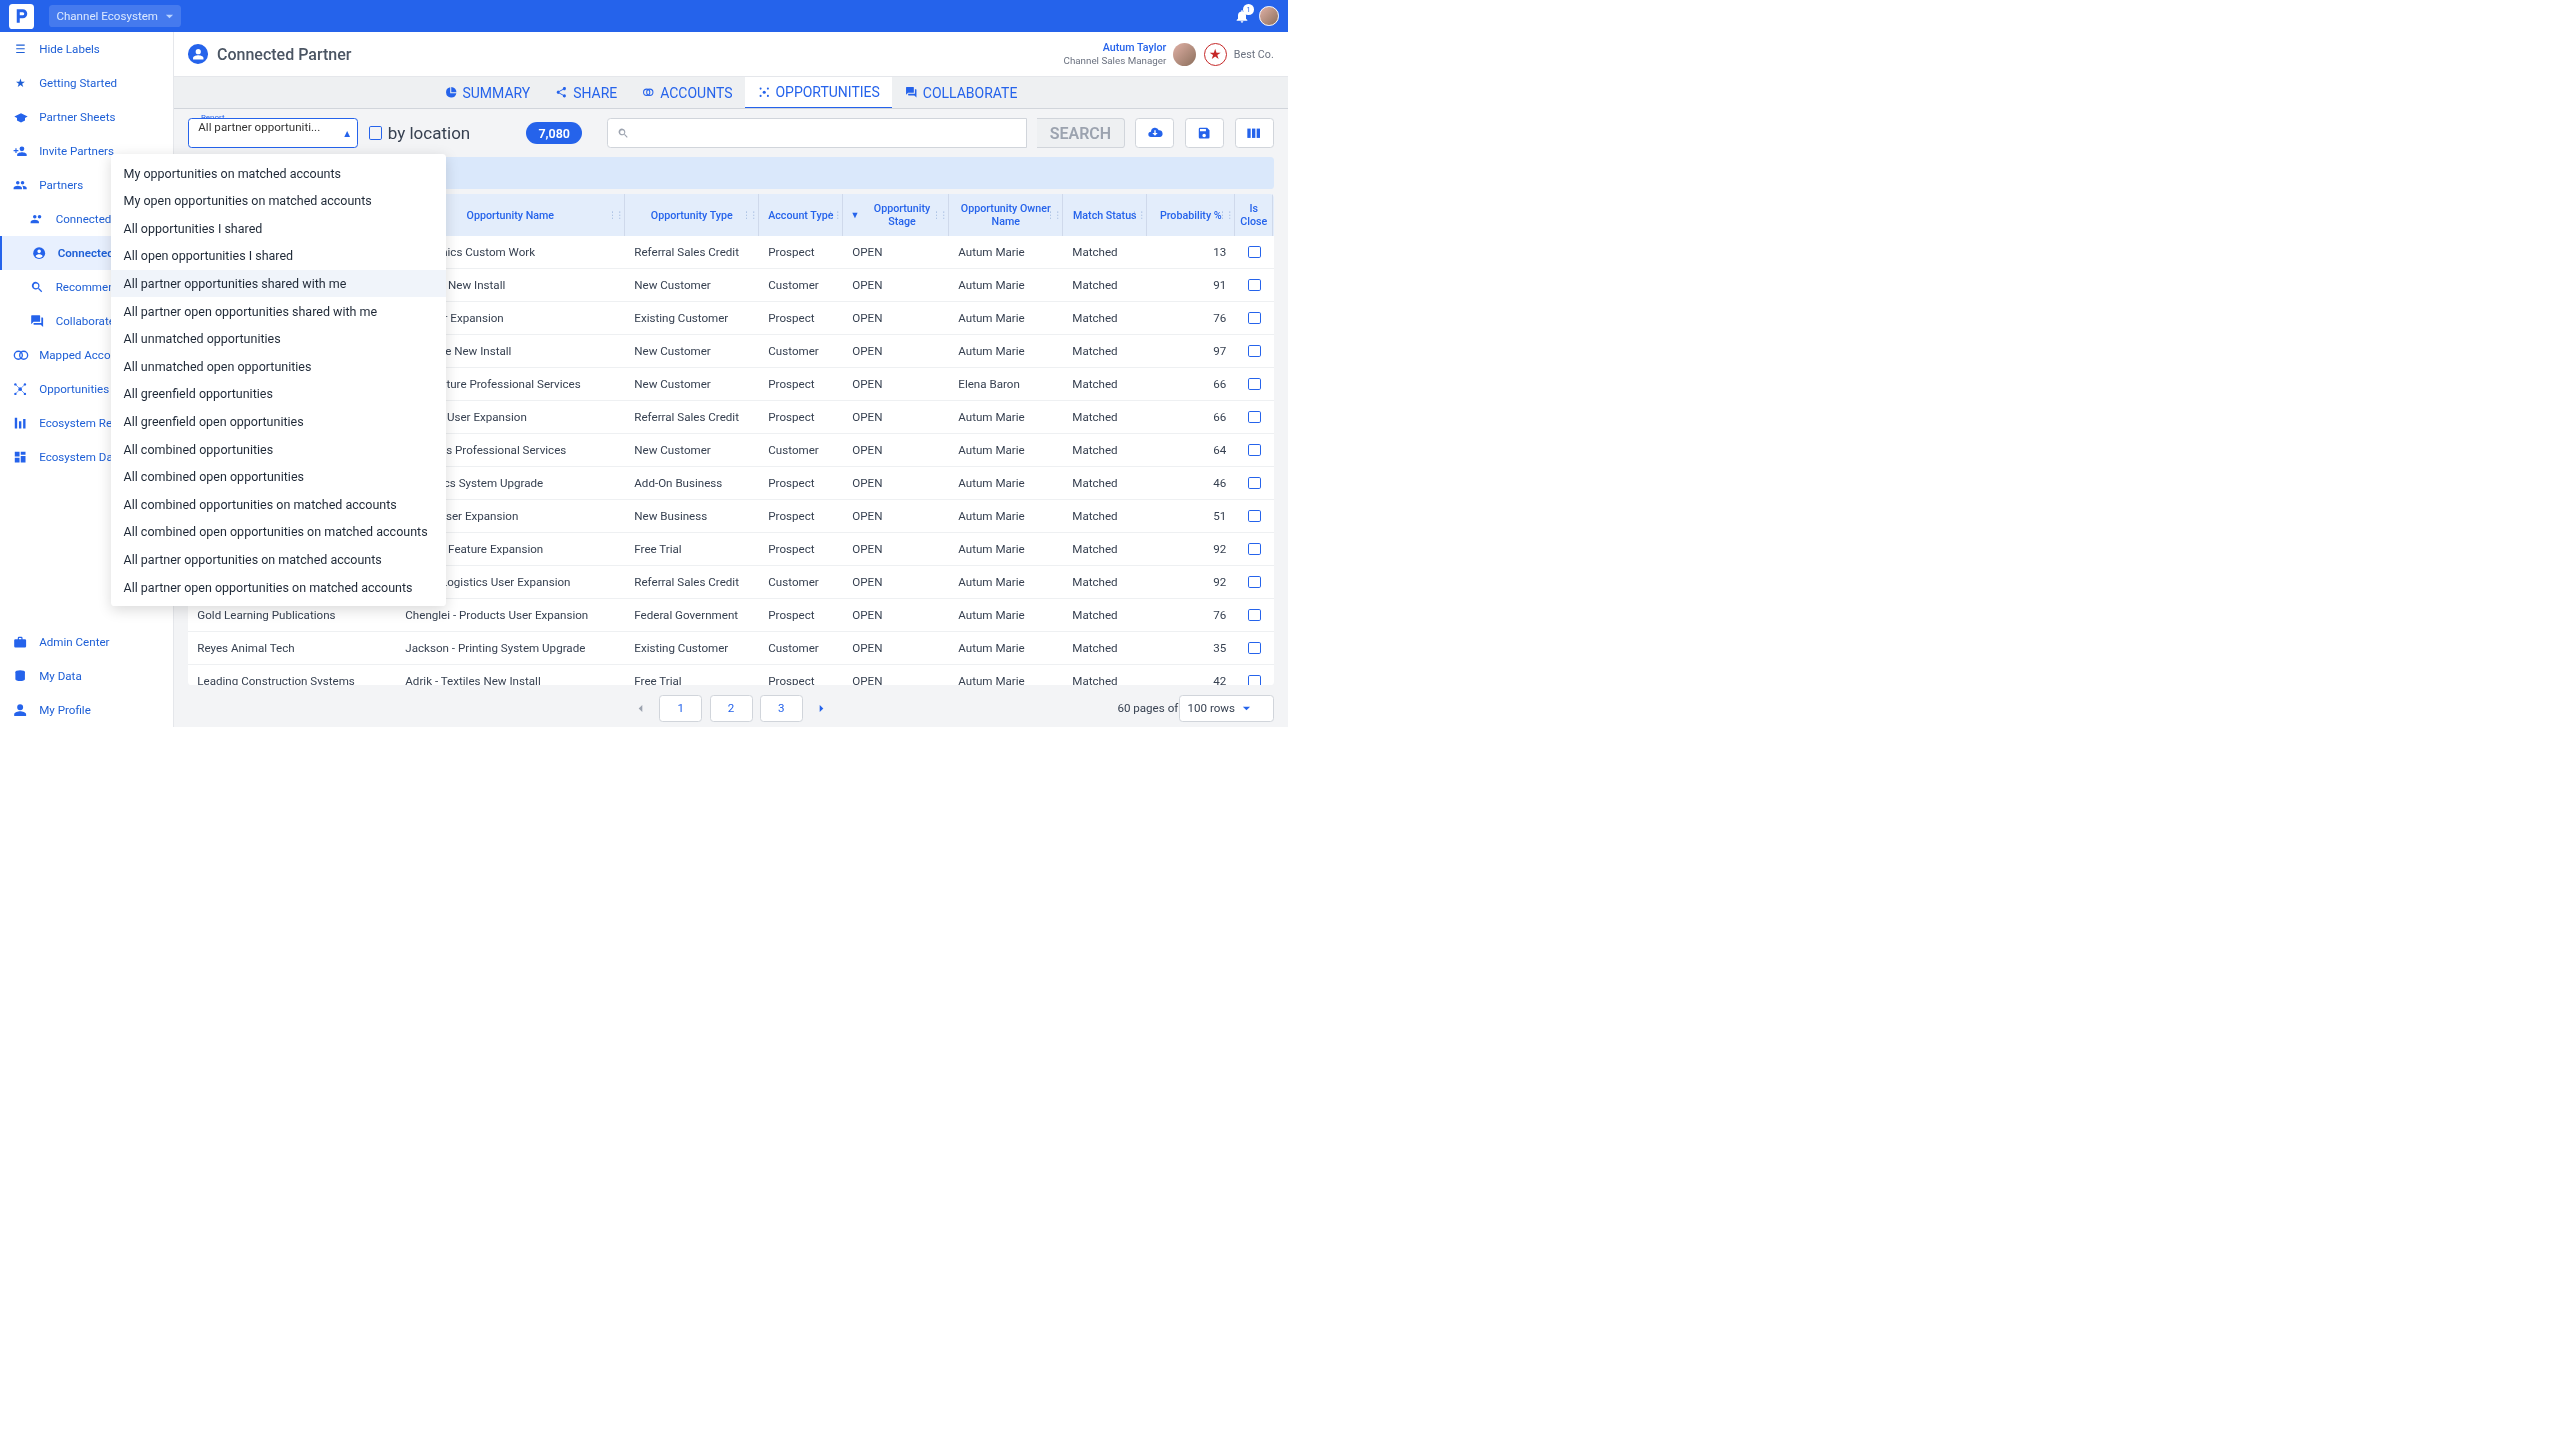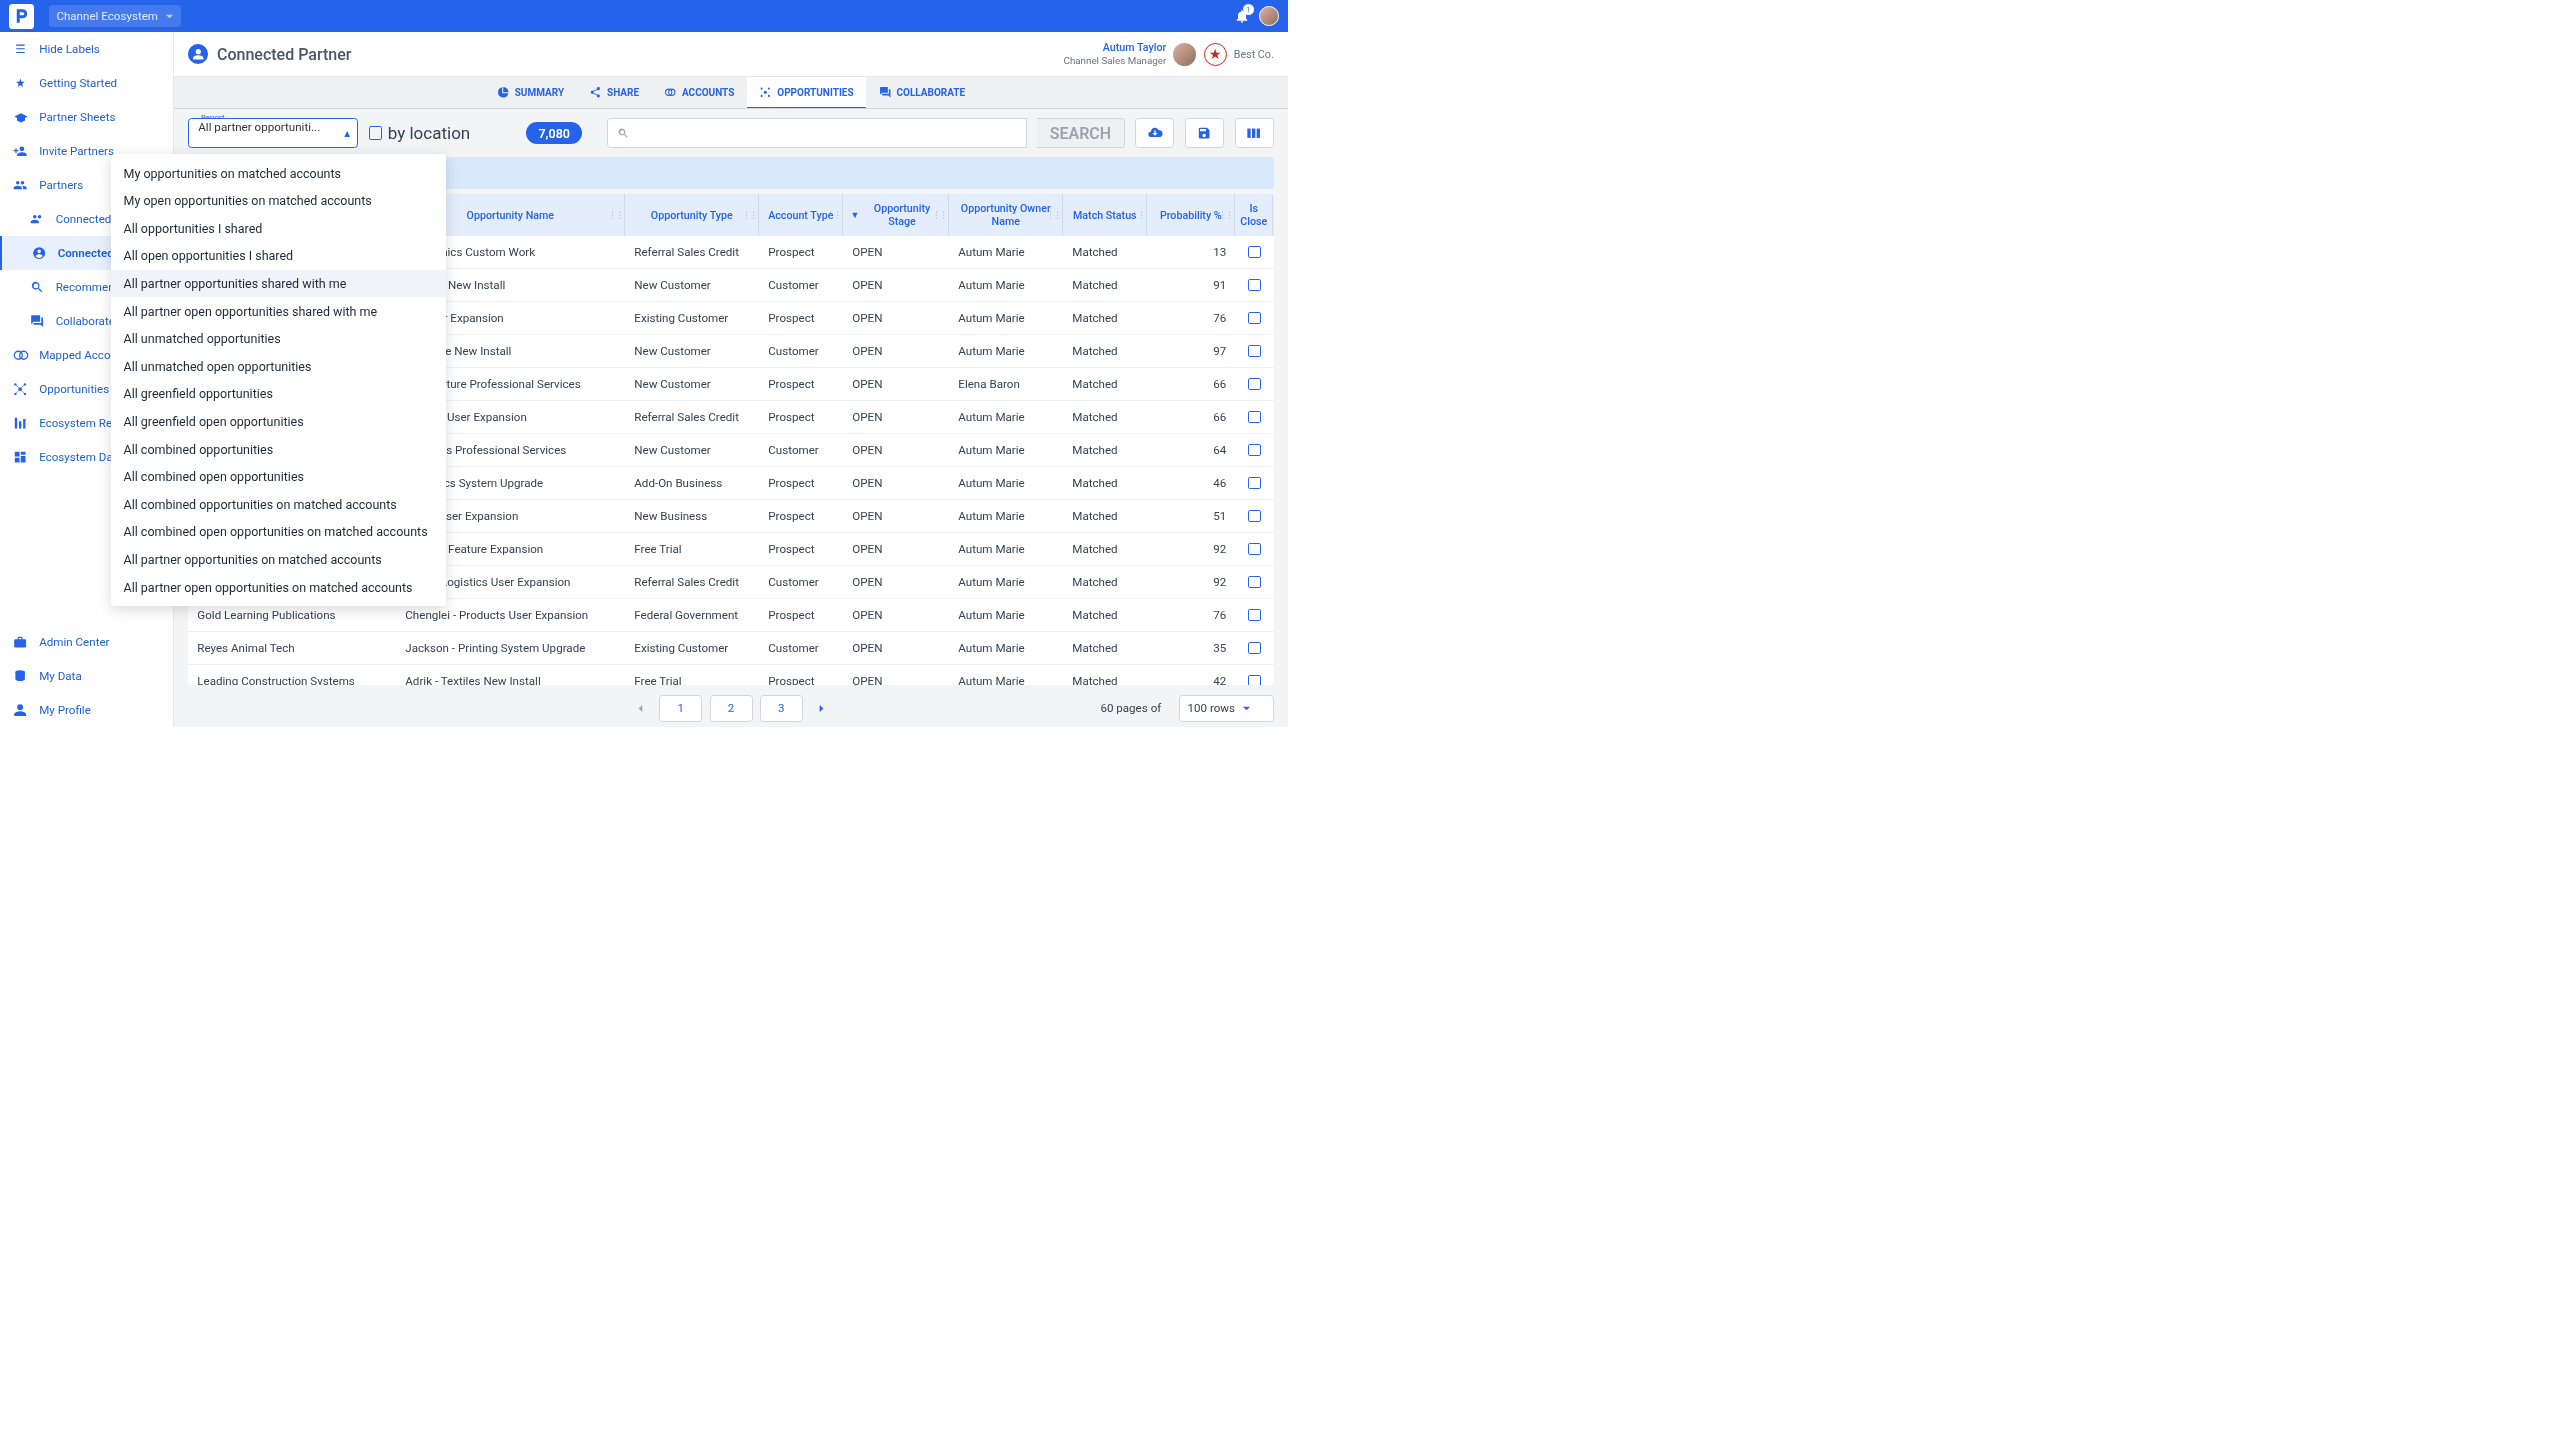--- a/index.html
+++ b/index.html
@@ -34,21 +34,21 @@
 .header-right { margin-left: auto; display: flex; align-items: center; gap: 7.2px; font-size: 10.7px; }
 .user-info { text-align: right; line-height: 1.2; }
 .user-name { color: #2563eb; font-weight: 500; }
 .user-role { color: #6b7280; font-size: 9.8px; }
 .avatar-md { width: 23px; height: 23px; border-radius: 50%; background: linear-gradient(135deg,#e0b0a5,#8b6f5c); }
 .company-badge { width: 23px; height: 23px; border-radius: 50%; border: 1.8px solid #c62828; background: #fff; display: flex; align-items: center; justify-content: center; color: #c62828; font-size: 14.3px; }
 .company-name { color: #6b7280; font-size: 10.7px; }
 
 
 .tabs { background: #eef0f2; display: flex; justify-content: center; gap: 0; border-bottom: 0.9px solid #d1d5db; height: 32px; }
-.tab { padding: 0 12.5px; display: flex; align-items: center; gap: 5.4px; font-size: 10px; font-weight: 700; color: #2563eb; cursor: pointer; background: #eef0f2; }
+.tab { padding: 0 12.5px; display: flex; align-items: center; gap: 5.4px; font-size: 14px; font-weight: 400; color: #2563eb; cursor: pointer; background: #eef0f2; }
 .tab.active { background: #fff; border-bottom: 1.8px solid #2563eb; }
 .tab.collab { color: #2563eb; }
 .tab svg { width: 12.5px; height: 12.5px; }
 
 
 .controls { padding: 9px 14.3px; display: flex; align-items: center; gap: 10.7px; background: #f3f4f6; }
 .report-wrap { position: relative; }
 .report-label { position: absolute; top: -5.4px; left: 9px; background: #f3f4f6; padding: 0 3.6px; font-size: 8px; color: #2563eb; }
 .report-select { width: 170px; height: 30px; border: 1.3px solid #2563eb; border-radius: 3.6px; background: #fff; padding: 0 25px 13px 9px; font-size: 11.6px; color: #333; cursor: pointer; display: flex; align-items: center; white-space: nowrap; overflow: hidden; text-overflow: ellipsis; position: relative; }
 .report-caret { position: absolute; right: 7.2px; top: 50%; transform: translateY(-50%); color: #2563eb; }
@@ -84,21 +84,21 @@
 .c4 { width: 106px; }
 .c5 { width: 114px; }
 .c6 { width: 84px; }
 .c7 { width: 88px; }
 .c8 { width: 38px; }
 
 
 .pagination { height: 38px; display: flex; align-items: center; justify-content: center; gap: 7.2px; background: #f3f4f6; margin: 3.6px 14.3px 0; position: relative; }
 .pg-btn { width: 43px; height: 27px; border: 0.9px solid #d1d5db; border-radius: 3.6px; background: #fff; display: flex; align-items: center; justify-content: center; color: #2563eb; font-size: 11.6px; cursor: pointer; }
 .pg-btn.icon { border: none; background: transparent; width: 23px; }
-.pg-info { position: absolute; right: 0; display: flex; align-items: center; gap: 18px; font-size: 11.6px; color: #374151; }
+.pg-info { position: absolute; right: 0; display: flex; align-items: center; gap: 1px; font-size: 11.6px; color: #374151; }
 .rows-select { height: 27px; border: 0.9px solid #d1d5db; border-radius: 3.6px; padding: 0 21.5px 0 7.2px; background: #fff; display: flex; align-items: center; gap: 7.2px; cursor: pointer; }
 
 
 .dropdown { position: absolute; top: 154px; left: 111px; width: 335px; background: #fff; border-radius: 3.6px; box-shadow: 0 3.6px 14.3px rgba(0,0,0,0.15); padding: 5.4px 0; z-index: 100; }
 .dd-item { padding: 6.3px 12.5px; font-size: 12.5px; color: #1f2937; cursor: pointer; }
 .dd-item.sel { background: #f0f4fa; }
 </style>
 </head>
 <body>
 

